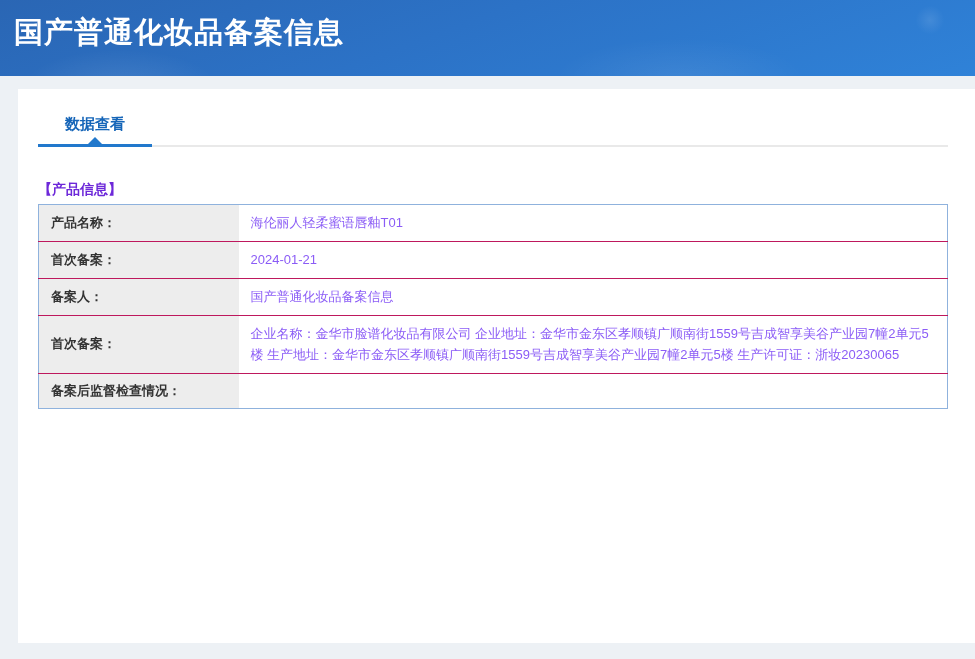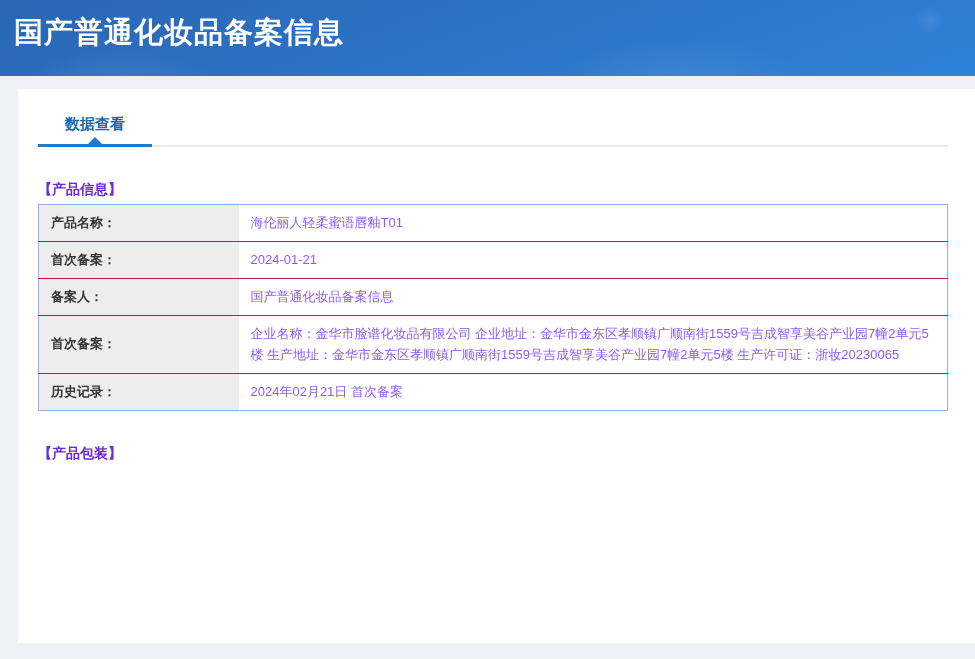--- a/index.html
+++ b/index.html
@@ -121,22 +121,21 @@
       </tr>
       <tr>
         <td class="row-label">备案人：</td>
         <td class="row-value">国产普通化妆品备案信息</td>
       </tr>
       <tr>
         <td class="row-label">首次备案：</td>
         <td class="row-value">企业名称：金华市脸谱化妆品有限公司 企业地址：金华市金东区孝顺镇广顺南街1559号吉成智享美谷产业园7幢2单元5楼 生产地址：金华市金东区孝顺镇广顺南街1559号吉成智享美谷产业园7幢2单元5楼 生产许可证：浙妆20230065</td>
       </tr>
       <tr>
-        <td class="row-label">历史记录：</td>
-        <td class="row-value">2024年02月21日 首次备案</td>
+        <td class="row-label">备案后监督检查情况：</td>
+        <td class="row-value"></td>
       </tr>
     </tbody>
       </table>
 
-    <div class="section-title">【产品包装】</div>
 
   </div>
 </div>
 
 </body></html>

